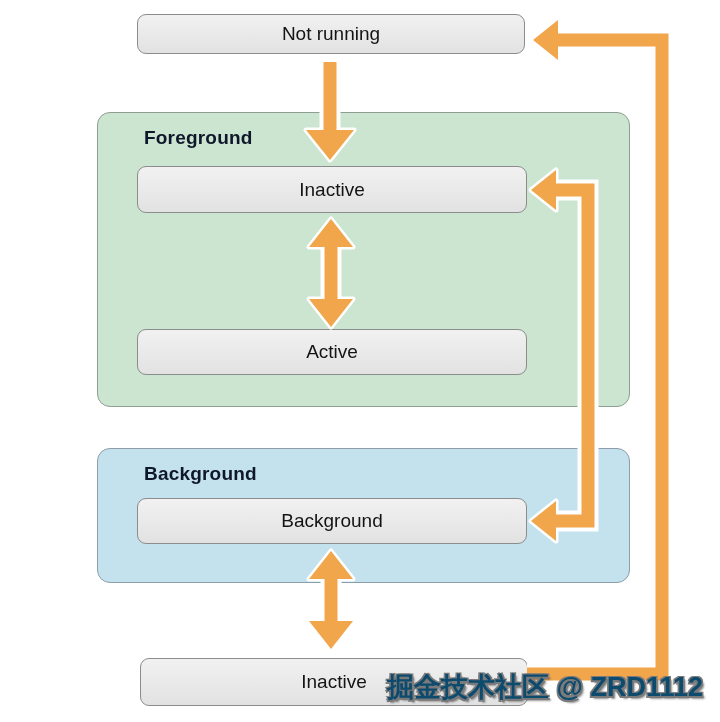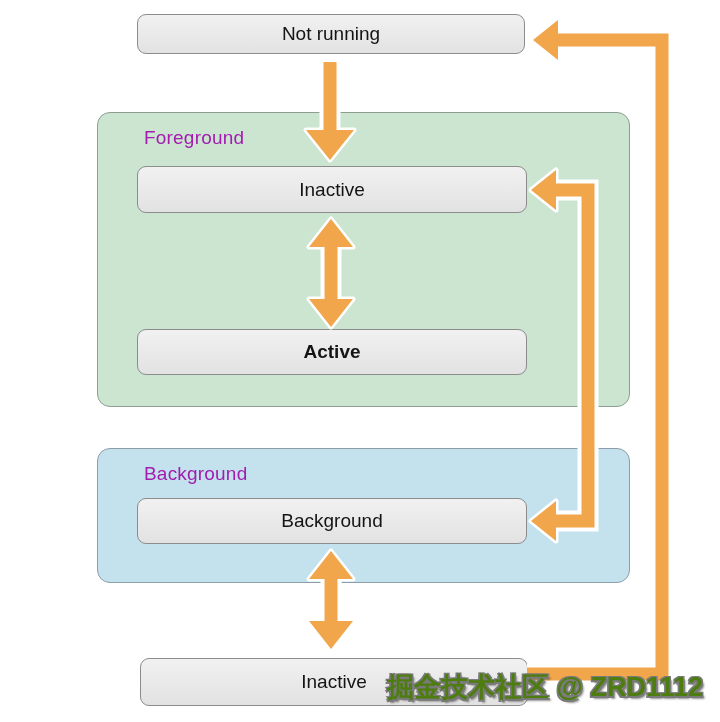--- a/index.html
+++ b/index.html
@@ -25,55 +25,55 @@
   }
   .group-background {
     left: 97px; top: 448px; width: 533px; height: 135px;
     background: #c3e2ee;
     border-color: #8d9ea8;
   }
   .group-label {
     position: absolute;
     left: 46px; top: 14px;
     font-size: 19px;
-    font-weight: normal;
-    color: #a21caf;
+    font-weight: bold;
+    color: #0f172a;
     letter-spacing: 0.2px;
   }
   .node {
     position: absolute;
     background: linear-gradient(#f1f1f1, #e2e2e2);
     border: 1.6px solid #8c8c8c;
     border-radius: 9px;
     box-sizing: border-box;
     display: flex;
     align-items: center;
     justify-content: center;
     font-size: 19px;
     color: #141414;
     z-index: 2;
   }
   .node-not-running { left: 137px; top: 14px;  width: 388px; height: 40px; }
   .node-inactive    { left: 137px; top: 166px; width: 390px; height: 47px; }
-  .node-active      { left: 137px; top: 329px; width: 390px; height: 46px; font-weight: bold; }
+  .node-active      { left: 137px; top: 329px; width: 390px; height: 46px; }
   .node-background  { left: 137px; top: 498px; width: 390px; height: 46px; }
   .node-suspended   { left: 140px; top: 658px; width: 388px; height: 48px; }
   svg.arrows {
     position: absolute;
     left: 0; top: 0;
     z-index: 3;
     pointer-events: none;
   }
   .watermark {
     position: absolute;
     right: 17px; top: 669px;
     z-index: 4;
     font-size: 27px;
     font-weight: bold;
-    color: #4d7c0f;
+    color: #0c4a6e;
     white-space: nowrap;
     text-shadow:
       -1.5px -1.5px 0 #7a7a7a,
        1.5px -1.5px 0 #7a7a7a,
       -1.5px  1.5px 0 #7a7a7a,
        1.5px  1.5px 0 #7a7a7a,
        2.5px  2.5px 2px rgba(60,60,60,0.55);
   }
 </style>
 </head>

